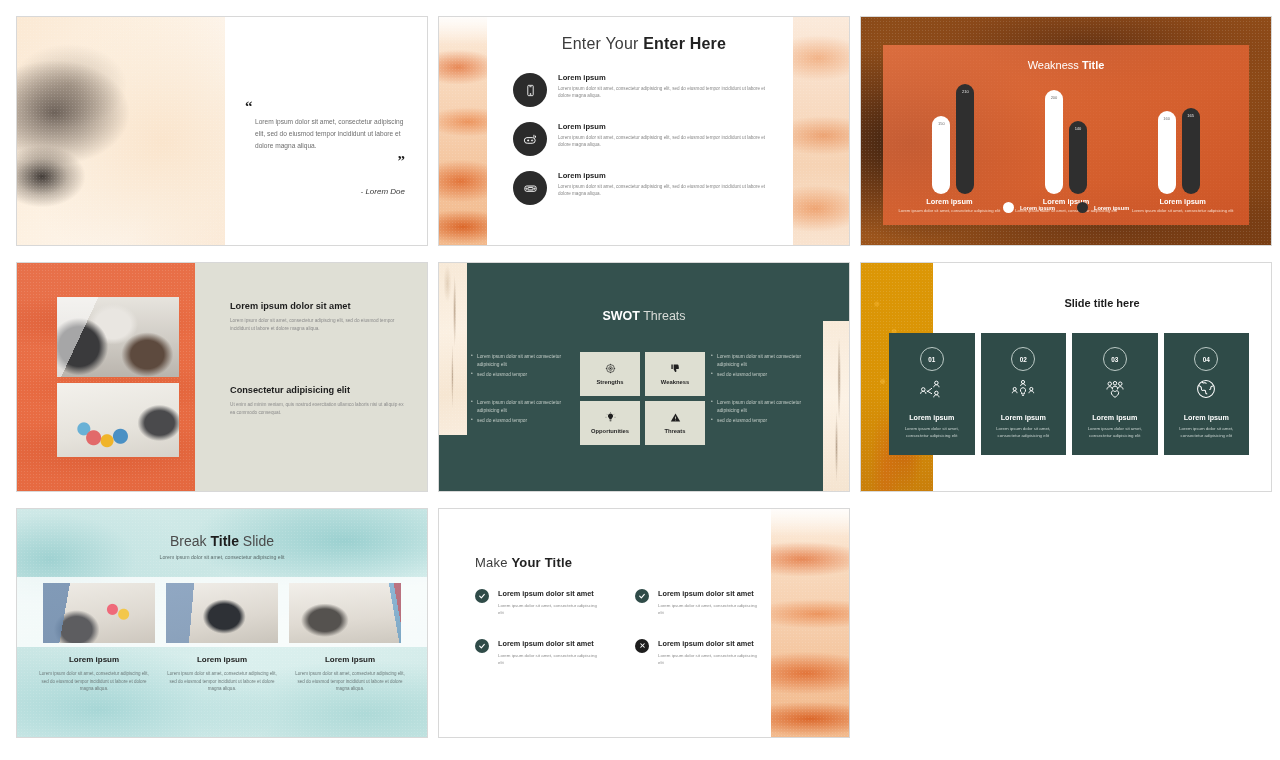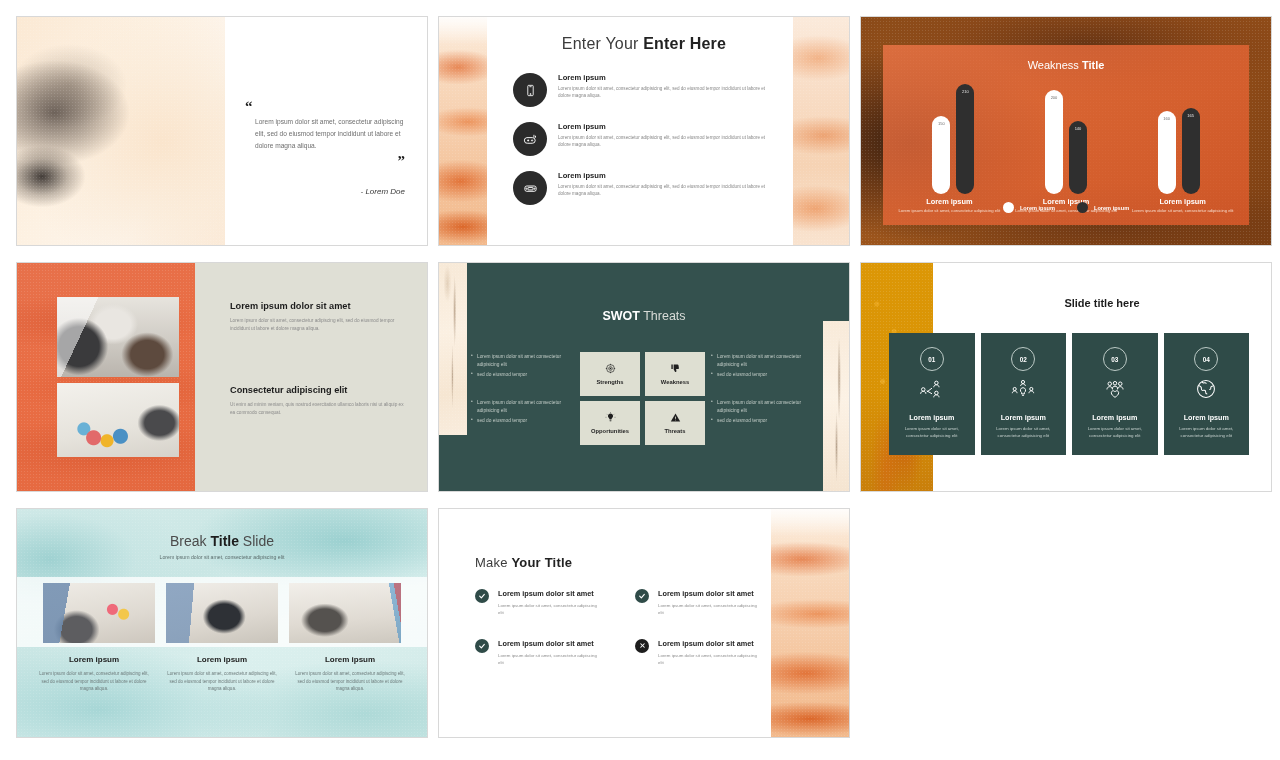--- a/index.html
+++ b/index.html
@@ -388,21 +388,21 @@
         <div class="noise"></div>
       </div>
     <div class="s4-right"></div>
     <div class="s4-ph1 photo photo-a"></div>
     <div class="s4-ph2 photo photo-b"></div>
     <div class="s4-txt" style="top:38px">
       <div class="s4-h">Lorem ipsum dolor sit amet</div>
       <div class="s4-p">Lorem ipsum dolor sit amet, consectetur adipiscing elit, sed do eiusmod tempor incididunt ut labore et dolore magna aliqua.</div>
     </div>
     <div class="s4-txt" style="top:122px">
-      <div class="s4-h">Consectetur adipiscing elit</div>
+      <div class="s4-h">Consectetur adipisicing elit</div>
       <div class="s4-p">Ut enim ad minim veniam, quis nostrud exercitation ullamco laboris nisi ut aliquip ex ea commodo consequat.</div>
     </div>
   </div>
 
   <div class="slide">
     <div class="s5-bg"></div>
     <div class="s5-strip-l wc-parchment">
         <div class="noise"></div>
       </div>
     <div class="s5-strip-r wc-parchment-right">

